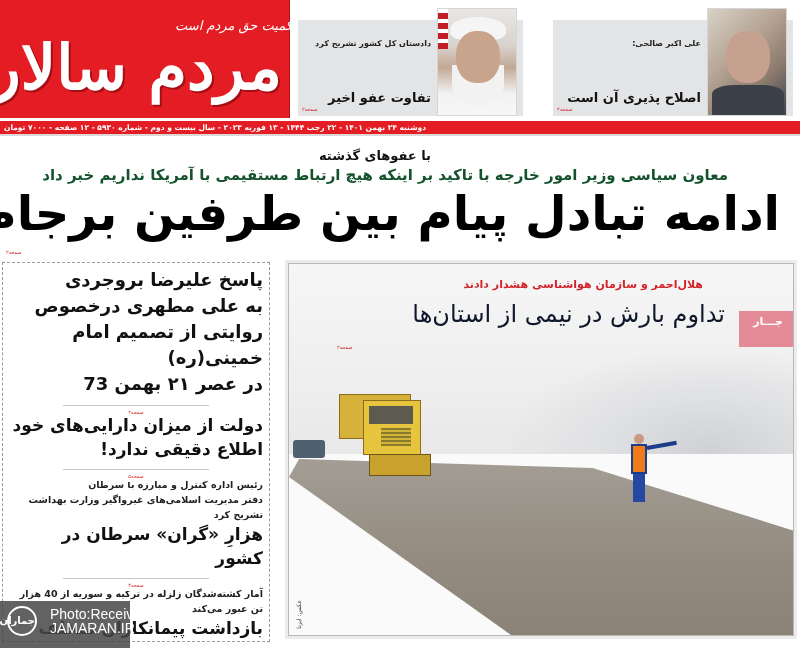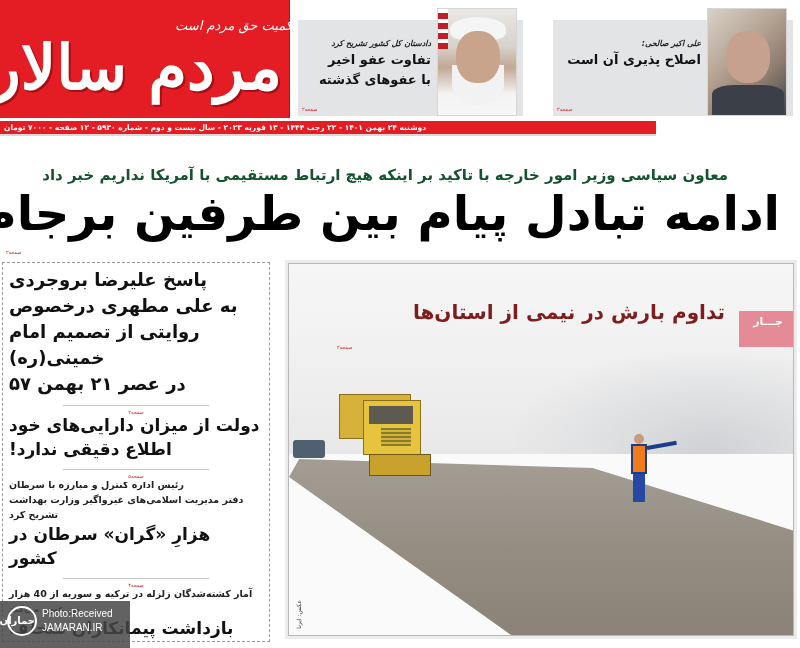--- a/index.html
+++ b/index.html
@@ -37,26 +37,26 @@
     position: absolute; left: 18px; top: 22px; width: 44px; height: 52px; border-radius: 45%;
     background: #c9a48d;
   }
   .photo-turban { position: absolute; left: 12px; top: 8px; width: 56px; height: 24px; border-radius: 50% 50% 35% 35%; background: #f5f5f5; }
   .photo-beard { position: absolute; left: 14px; top: 56px; width: 52px; height: 40px; border-radius: 0 0 50% 50%; background: #f2f2f2; }
   .photo-flag { position: absolute; left: 0; top: 0; width: 10px; height: 40px; background: repeating-linear-gradient(0deg,#c21e25 0 6px,#fff 6px 10px); }
   .photo-suit { position: absolute; left: 4px; bottom: 0; width: 72px; height: 30px; background: #3b3f48; border-radius: 30% 30% 0 0; }
   .teaser-text {
     position: absolute; top: 18px; right: 92px; text-align: right; white-space: nowrap;
   }
-  .teaser-kicker { font-size: 8px; font-weight: bold; color: #222; line-height: 12px; font-style: italic; }
-  .teaser-title { font-size: 13px; font-weight: bold; color: #111; line-height: 20px; }
+  .teaser-kicker { font-size: 8px; font-weight: bold; color: #222; line-height: 12px; }
+  .teaser-title { font-size: 13px; font-weight: bold; color: #111; line-height: 20px; margin-top: 38px; }
   .page-ref { position: absolute; left: 4px; bottom: 4px; font-size: 5px; color: #d3232a; }
 
   .date-bar {
-    position: absolute; left: 0; top: 121px; width: 656px; height: 15px;
+    position: absolute; left: 0; top: 121px; width: 800px; height: 15px;
     background: #e41c24; border-bottom: 2px solid #d9d9d9;
   }
   .date-text {
     position: absolute; left: 4px; top: 2px; color: #fff; font-size: 7.5px;
     font-weight: bold; white-space: nowrap; direction: rtl;
   }
 
   
   .overline {
     position: absolute; right: 72px; top: 166px; font-size: 15px; font-weight: bold;
@@ -67,21 +67,21 @@
     font-size: 48px; font-weight: bold; color: #000; white-space: nowrap; line-height: 66px;
     letter-spacing: -1px; font-family: "DejaVu Sans", sans-serif;
   }
   .headline-ref { position: absolute; left: 6px; top: 249px; font-size: 5px; color: #d3232a; }
 
   
   .left-col {
     position: absolute; left: 2px; top: 262px; width: 268px; height: 380px;
     border: 1px dashed #9a9a9a;
   }
-  .story { text-align: left; padding: 0 6px; }
+  .story { text-align: right; padding: 0 6px; }
   .story-title { font-weight: bold; color: #111; line-height: 1.3; }
   .story-1 { margin-top: 4px; }
   .story-1 .story-title { font-size: 18px; line-height: 26px; }
   .story-sub { font-size: 9.5px; font-weight: bold; color: #222; line-height: 15px; }
   .story-2 .story-title, .story-3 .story-title, .story-4 .story-title { font-size: 17px; line-height: 24px; }
   .divider {
     position: relative; height: 12px; margin: 2px 60px;
   }
   .divider::before {
     content: ""; position: absolute; left: 0; right: 0; top: 6px; border-top: 1px solid #c8c8c8;
@@ -116,21 +116,21 @@
   .feature-car { position: absolute; left: 4px; top: 176px; width: 32px; height: 18px; background: #4f6170; border-radius: 3px; }
   .feature-man { position: absolute; left: 340px; top: 170px; width: 20px; height: 70px; }
   .man-head { position: absolute; left: 5px; top: 0; width: 10px; height: 10px; border-radius: 50%; background: #c89a80; }
   .man-body { position: absolute; left: 2px; top: 10px; width: 16px; height: 30px; background: #ef7b1a; border: 2px solid #1d3d8a; }
   .man-legs { position: absolute; left: 4px; top: 40px; width: 12px; height: 28px; background: #2647a3; }
   .man-arm { position: absolute; left: 18px; top: 12px; width: 30px; height: 4px; background: #1d3d8a; transform: rotate(-10deg); transform-origin: left; }
   .feature-kicker {
     position: absolute; right: 90px; top: 14px; font-size: 11px; font-weight: bold; color: #d3232a; white-space: nowrap;
   }
   .feature-title {
-    position: absolute; right: 68px; top: 36px; font-size: 20px; font-weight: bold; color: #7f1d1d; white-space: nowrap;
+    position: absolute; right: 68px; top: 36px; font-size: 24px; font-weight: normal; color: #0f172a; white-space: nowrap;
   }
   .feature-tag {
     position: absolute; right: -4px; top: 47px; width: 58px; height: 36px;
     background: #e58b98; color: #fff; font-size: 11px; font-weight: bold; text-align: center; line-height: 22px;
   }
   .feature-ref { position: absolute; left: 48px; top: 80px; font-size: 5px; color: #d3232a; }
   .feature-credit {
     position: absolute; left: 6px; bottom: 6px; font-size: 6px; color: #333;
     writing-mode: vertical-rl; transform: rotate(180deg);
   }
@@ -138,21 +138,21 @@
   
   .watermark {
     position: absolute; left: 0; top: 601px; width: 130px; height: 50px;
     background: rgba(70,70,70,0.85);
   }
   .wm-logo {
     position: absolute; left: 7px; top: 5px; width: 30px; height: 30px; border: 2px solid #fff;
     border-radius: 50%; color: #fff; font-size: 10px; text-align: center; line-height: 26px; font-weight: bold;
   }
   .wm-text {
-    position: absolute; left: 42px; top: 6px; color: #fff; font-size: 10px; line-height: 14px;
+    position: absolute; left: 50px; top: 6px; color: #fff; font-size: 14px; line-height: 14px;
     font-family: "Liberation Sans", sans-serif; direction: ltr; text-align: left; white-space: nowrap;
   }
 </style>
 </head>
 <body>
 
 <div class="logo-box">
   <div class="logo-tagline">حاکمیت حق مردم است</div>
   <div class="logo-title">مردم سالاری</div>
 </div>
@@ -190,21 +190,21 @@
 
 <div class="overline">معاون سیاسی وزیر امور خارجه با تاکید بر اینکه هیچ ارتباط مستقیمی با آمریکا نداریم خبر داد</div>
 <div class="headline">ادامه تبادل پیام بین طرفین برجام</div>
 <div class="headline-ref">صفحه۲</div>
 
 <div class="left-col">
   <div class="story story-1">
     <div class="story-title">پاسخ علیرضا بروجردی</div>
     <div class="story-title">به علی مطهری درخصوص</div>
     <div class="story-title">روایتی از تصمیم امام خمینی(ره)</div>
-    <div class="story-title">در عصر ۲۱ بهمن ۵۷</div>
+    <div class="story-title">در عصر ۲۱ بهمن 73</div>
   </div>
   <div class="divider"><span>صفحه۲</span></div>
 
   <div class="story story-2">
     <div class="story-title">دولت از میزان دارایی‌های خود</div>
     <div class="story-title">اطلاع دقیقی ندارد!</div>
   </div>
   <div class="divider"><span>صفحه۵</span></div>
 
   <div class="story story-3">
@@ -235,20 +235,21 @@
     <div class="truck-grille"></div>
     <div class="truck-plow"></div>
   </div>
   <div class="feature-man">
     <div class="man-head"></div>
     <div class="man-body"></div>
     <div class="man-arm"></div>
     <div class="man-legs"></div>
   </div>
 
+  <div class="feature-kicker">هلال‌احمر و سازمان هواشناسی هشدار دادند</div>
   <div class="feature-title">تداوم بارش در نیمی از استان‌ها</div>
   <div class="feature-tag">جـــار</div>
   <div class="feature-ref">صفحه۲</div>
   <div class="feature-credit">عکس: ایرنا</div>
 </div>
 
 <div class="watermark">
   <div class="wm-logo">جماران</div>
   <div class="wm-text">
     <div>Photo:Received</div>

